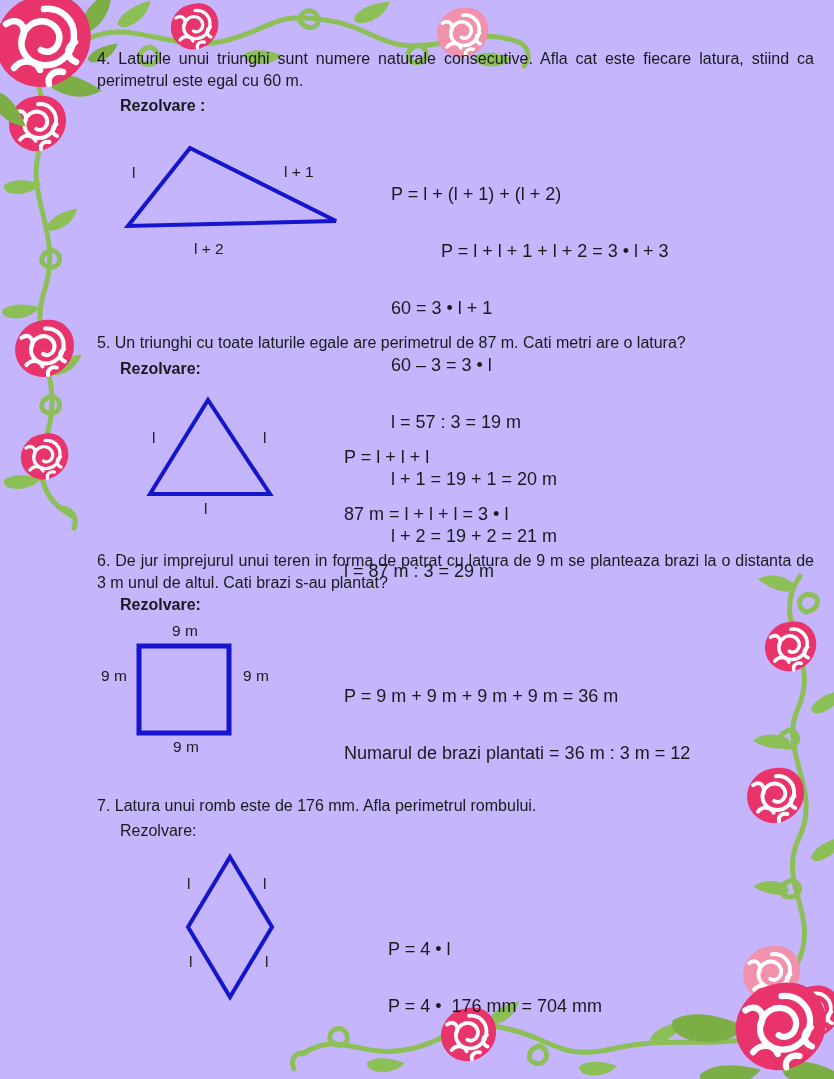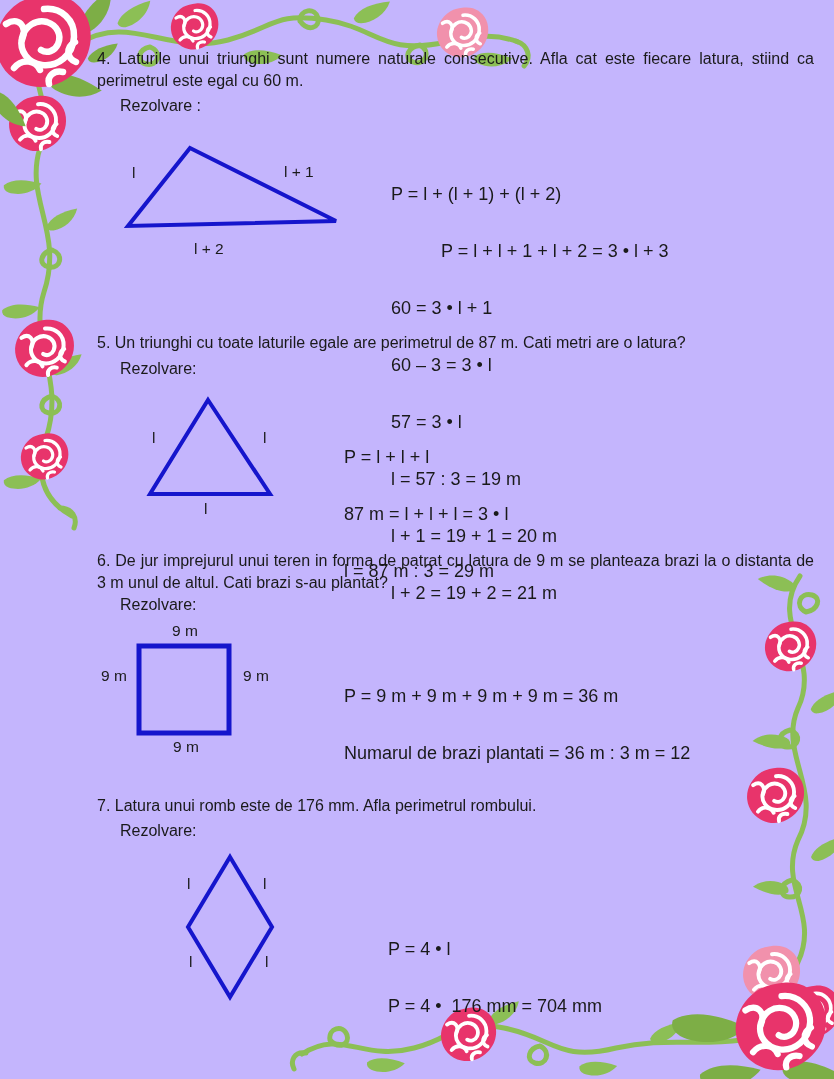--- a/index.html
+++ b/index.html
@@ -6,21 +6,21 @@
   html,body { background:#ffffff; }
   body {
     width:834px; height:1079px;
     font-family:"Liberation Sans", sans-serif;
     color:#1a1a1a;
   }
   .page { position:relative; width:834px; height:1079px; overflow:hidden; background:#c4b5fd; }
   .deco { position:absolute; left:0; top:0; pointer-events:none; }
   .statement { position:absolute; font-size:16px; line-height:22px; }
   .justify { text-align:justify; }
-  .rezolvare { position:absolute; font-size:16px; font-weight:normal; }
+  .rezolvare { position:absolute; font-size:16px; font-weight:bold; }
   .rezolvare.normal { font-weight:normal; }
   .shape { position:absolute; }
   .blue { fill:none; stroke:#1515cc; stroke-width:4px; stroke-linejoin:miter; }
   .blue.thick { stroke-width:5px; }
   .dlabel { position:absolute; font-size:15.5px; white-space:pre; }
   .equations { position:absolute; font-size:18px; line-height:19px; white-space:pre; }
   .eq.indent { padding-left:50px;text-align:center; }
 </style>
 </head>
 <body>
@@ -135,21 +135,20 @@
     </svg>
     <span class="dlabel" style="left:132px; top:164px;">l</span>
     <span class="dlabel" style="left:284px; top:163px;">l + 1</span>
     <span class="dlabel" style="left:194px; top:240px;">l + 2</span>
 
     <div class="equations" style="left:391px; top:147px;">
       <div class="eq">P = l + (l + 1) + (l + 2)</div>
       <div class="eq indent">P = l + l + 1 + l + 2 = 3 • l + 3</div>
       <div class="eq">60 = 3 • l + 1</div>
       <div class="eq">60 – 3 = 3 • l</div>
-      <div class="eq">57 = 3 • l</div>
       <div class="eq">l = 57 : 3 = 19 m</div>
       <div class="eq">l + 1 = 19 + 1 = 20 m</div>
       <div class="eq">l + 2 = 19 + 2 = 21 m</div>
     </div>
   </section>
 
   <section>
     <p class="statement" style="left:97px; top:332px; width:720px;">5. Un triunghi cu toate laturile egale are perimetrul de 87 m. Cati metri are o latura?</p>
     <p class="rezolvare" style="left:120px; top:360px;">Rezolvare:</p>
 

